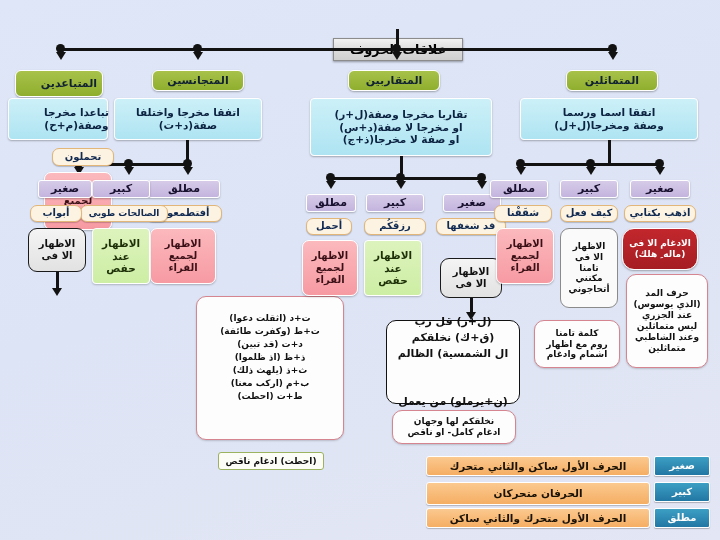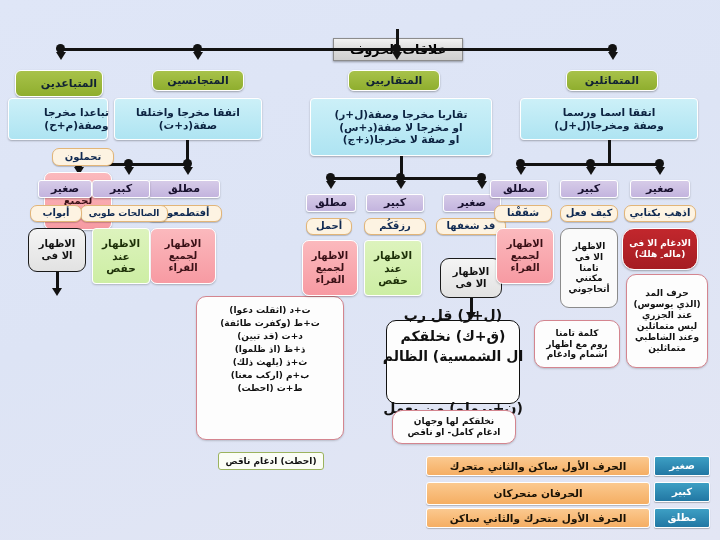--- a/index.html
+++ b/index.html
@@ -68,21 +68,21 @@
     border:1.5px solid #fff;border-radius:12px;color:#fff;font-size:9px;
     box-shadow:0 1px 2px rgba(0,0,0,.3);
   }
   
   .white{
     background:#fdfdfd;border:1.6px solid #d4858f;border-radius:10px;
     color:#111;font-size:9px;box-shadow:0 1px 2px rgba(0,0,0,.18);
   }
   .whiteblk{
     background:#fdfdfd;border:1.9px solid #111;border-radius:10px;
-    color:#111;font-size:14px;
+    color:#111;font-size:11px;
   }
   .whitegry{
     background:#fafafa;border:1.6px solid #8a8a8a;border-radius:9px;
     color:#111;font-size:9px;
   }
   .notegrn{
     background:#fbfdf6;border:1.5px solid #9bb35e;border-radius:3px;
     color:#111;font-size:9px;
   }
   
@@ -206,21 +206,21 @@
       <span class="row">حفص</span>
     </div>
   <div class="box greyl ml" style="left:28px;top:228px;width:58px;height:44px;">
       <span class="row">الاظهار</span>
       <span class="row">الا فى</span>
     </div>
 
   <div class="vl" style="left:56px;top:272px;height:18px;"></div>
   <div class="arw" style="left:52px;top:288px;"></div>
 
-  <div class="box white ml" style="left:196px;top:296px;width:148px;height:144px;padding:7px 4px;justify-content:flex-start;">
+  <div class="box white ml" style="left:196px;top:296px;width:148px;height:144px;padding:15px 4px;justify-content:flex-start;">
       <span class="row" style="line-height: 1.45;">ت+د (اثقلت دعوا)</span>
       <span class="row" style="line-height: 1.45;">ت+ط (وكفرت طائفة)</span>
       <span class="row" style="line-height: 1.45;">د+ت (قد تبين)</span>
       <span class="row" style="line-height: 1.45;">ذ+ظ (اذ ظلموا)</span>
       <span class="row" style="line-height: 1.45;">ث+ذ (يلهث ذلك)</span>
       <span class="row" style="line-height: 1.45; text-align: center;">ب+م (اركب معنا)</span>
       <span class="row" style="line-height: 1.45;">ط+ت (احطت)</span>
     </div>
   <div class="box notegrn" style="left:218px;top:452px;width:106px;height:18px;">
       <span class="row">(احطت) ادغام ناقص</span>

